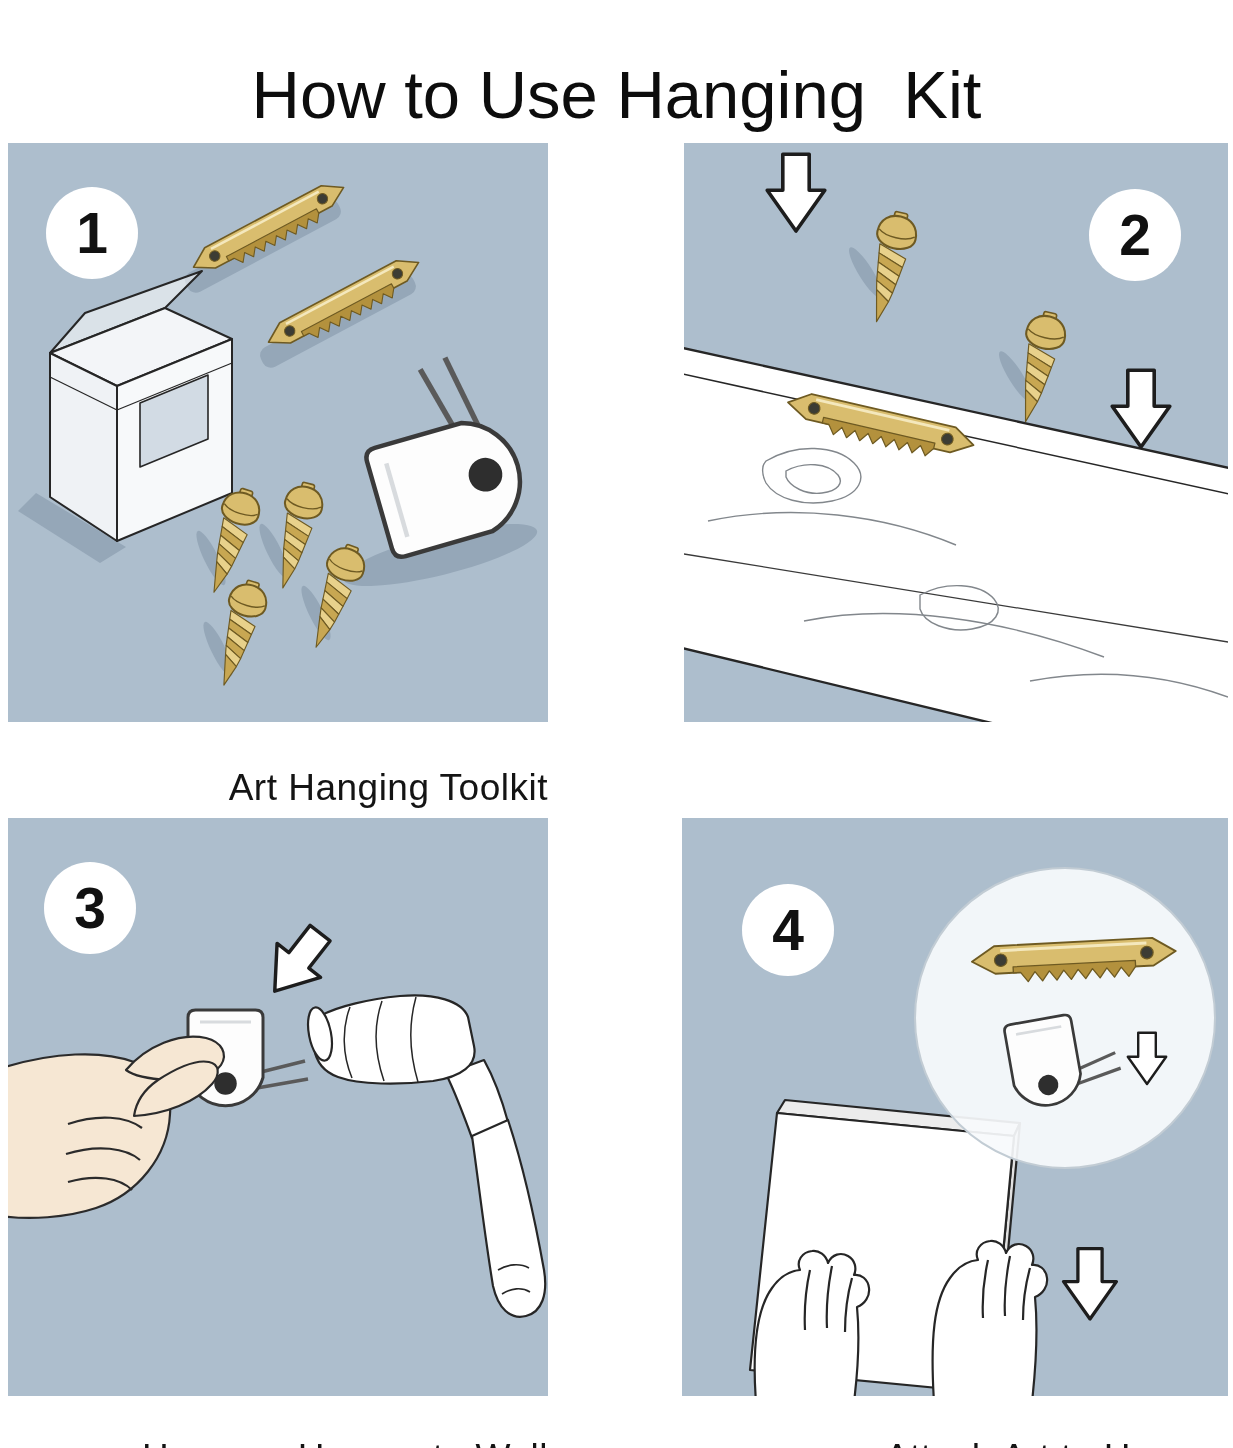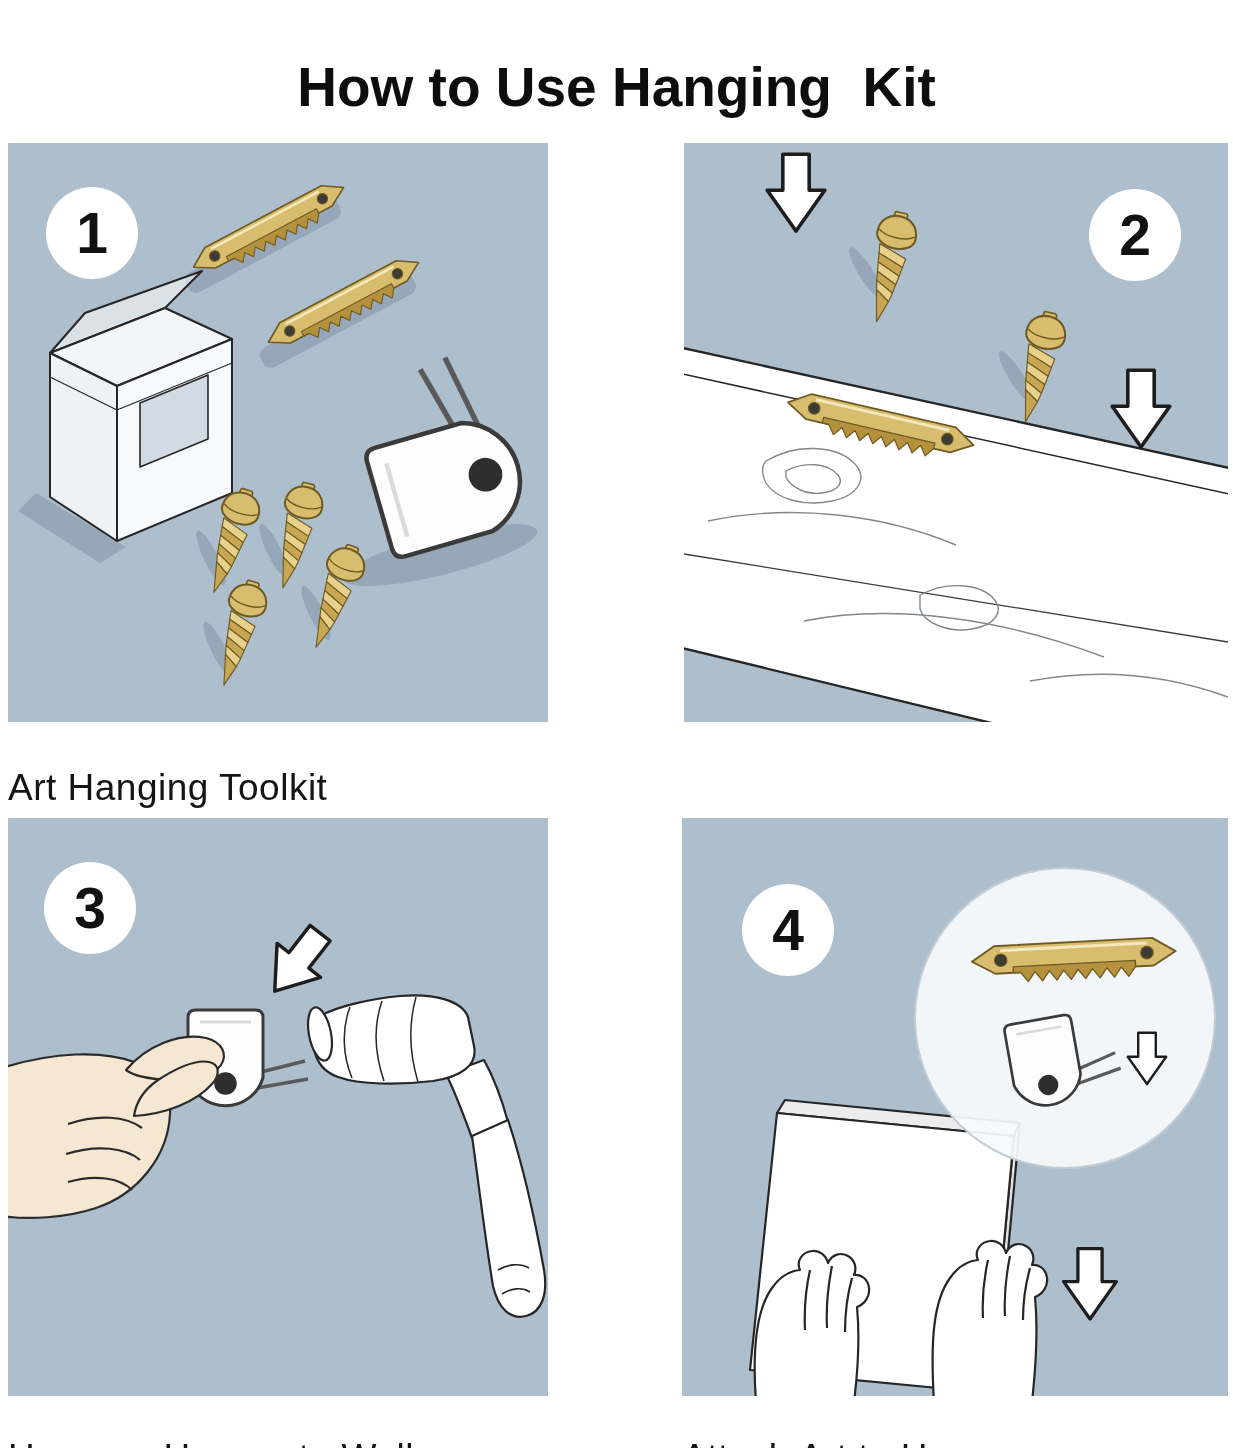--- a/index.html
+++ b/index.html
@@ -2,39 +2,39 @@
 <html style="--panel-background: #adbecd; --brass: #d9bd6e; --brass-light: #e8d18b; --brass-deep: #c8a752; --brass-dark: #b3913d; --skin: #f6e7d3; --shadow: #95a7b8; --paper: #ffffff; --outline: #262626;"><head>
 <meta charset="utf-8">
 <style>
   html,body { margin:0; padding:0; background:#fff; }
   .page {
     position:relative; width:1233px; height:1448px; background:#ffffff;
     font-family:"Liberation Sans", sans-serif; overflow:hidden;
   }
   .title {
     position:absolute; top:0; left:0; width:100%; height:100px; line-height:100px;
-    text-align:center; font-size:55px; font-weight:700; color:#0d0d0d; white-space:pre;
+    text-align:center; font-size:67px; font-weight:400; color:#0d0d0d; white-space:pre;
   }
   .panel { position:absolute; background:var(--panel-background,#adbecd); }
   .panel svg { position:absolute; left:0; top:0; width:100%; height:100%; display:block; }
   .panel-1 { left:8px;   top:143px; width:540px; height:579px; }
   .panel-2 { left:684px; top:143px; width:544px; height:579px; }
   .panel-3 { left:8px;   top:818px; width:540px; height:578px; }
   .panel-4 { left:682px; top:818px; width:546px; height:578px; }
   .badge {
     position:absolute; width:92px; height:92px; border-radius:50%; background:#ffffff;
     display:flex; align-items:center; justify-content:center;
     font-size:57px; font-weight:700; color:#111;
   }
   .badge-1 { left:38px;  top:44px; }
   .badge-2 { left:405px; top:46px; }
   .badge-3 { left:36px;  top:44px; }
   .badge-4 { left:60px;  top:66px; }
   .caption {
-    position:absolute; text-align:left; font-size:37px; font-weight:400;
+    position:absolute; text-align:right; font-size:37px; font-weight:400;
     color:#141414; letter-spacing:0.5px;
   }
   .caption-1 { left:8px;   top:730px;  width:540px; }
   .caption-2 { left:684px; top:730px;  width:544px; }
   .caption-3 { left:8px;   top:1400px; width:540px; }
   .caption-4 { left:682px; top:1400px; width:546px; }
 
   
   .shadow     { fill:var(--shadow,#95a7b8); }
   .skin       { fill:var(--skin,#f6e7d3); }

